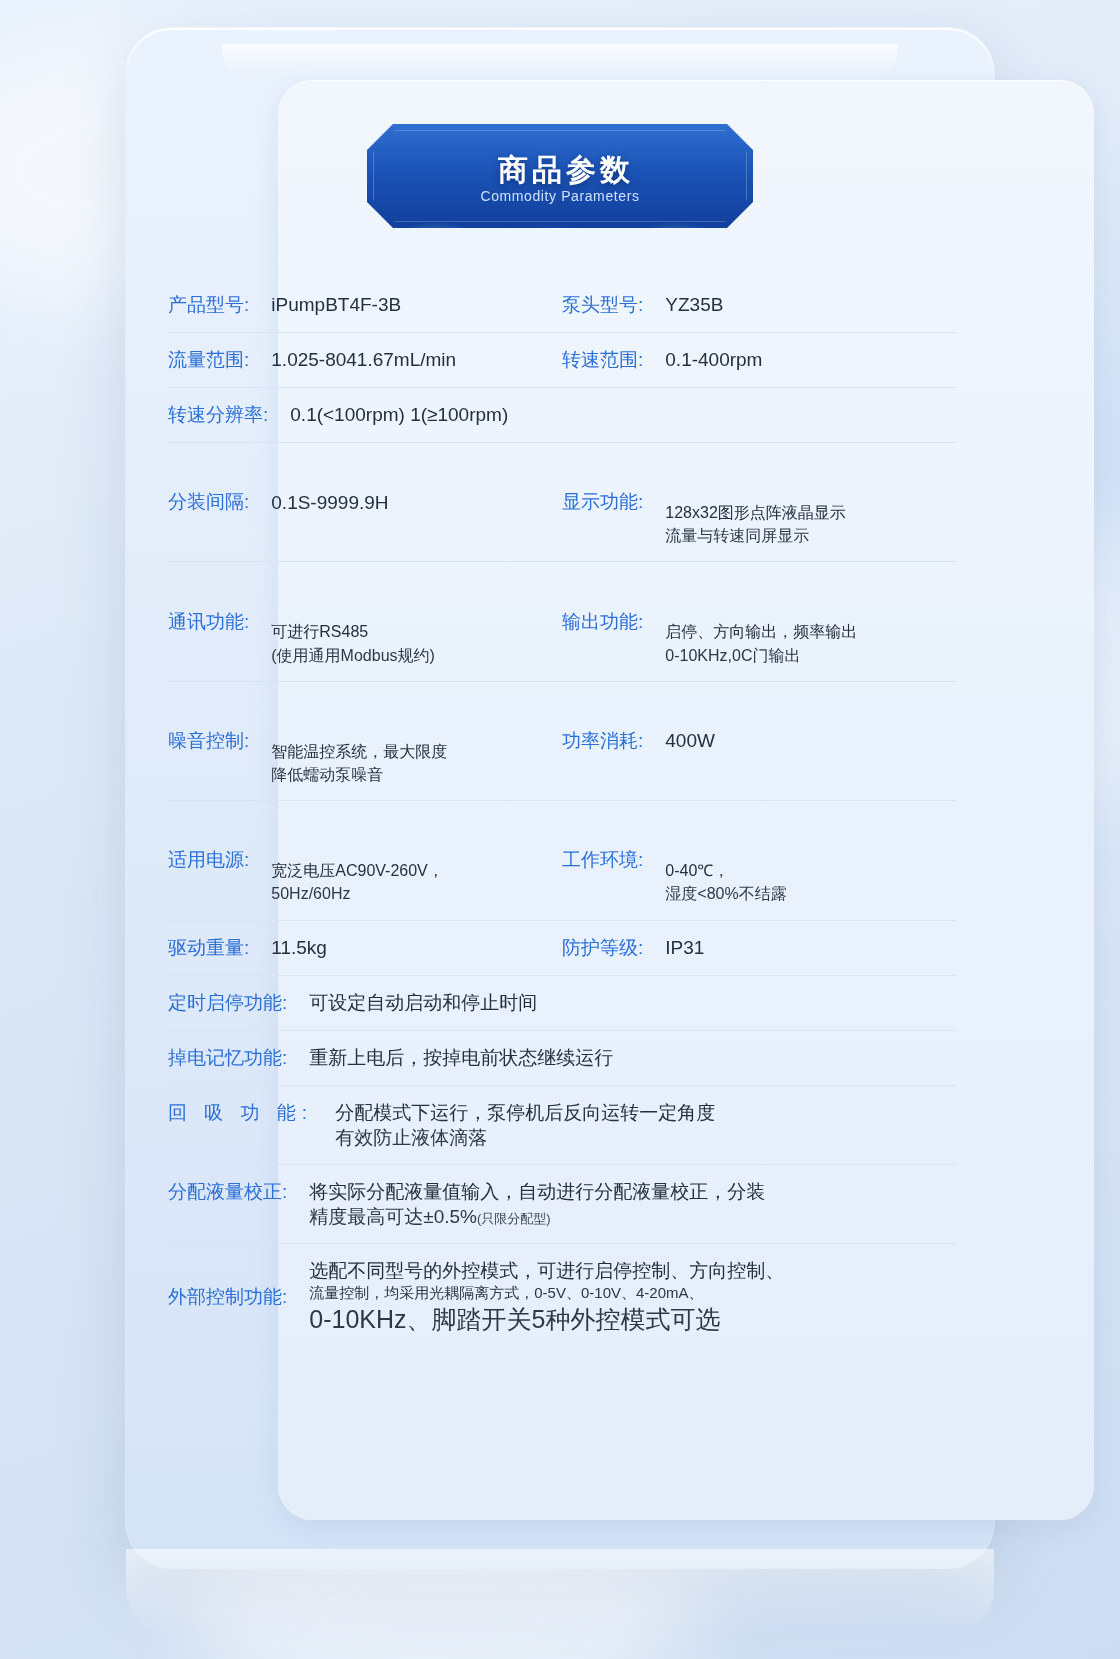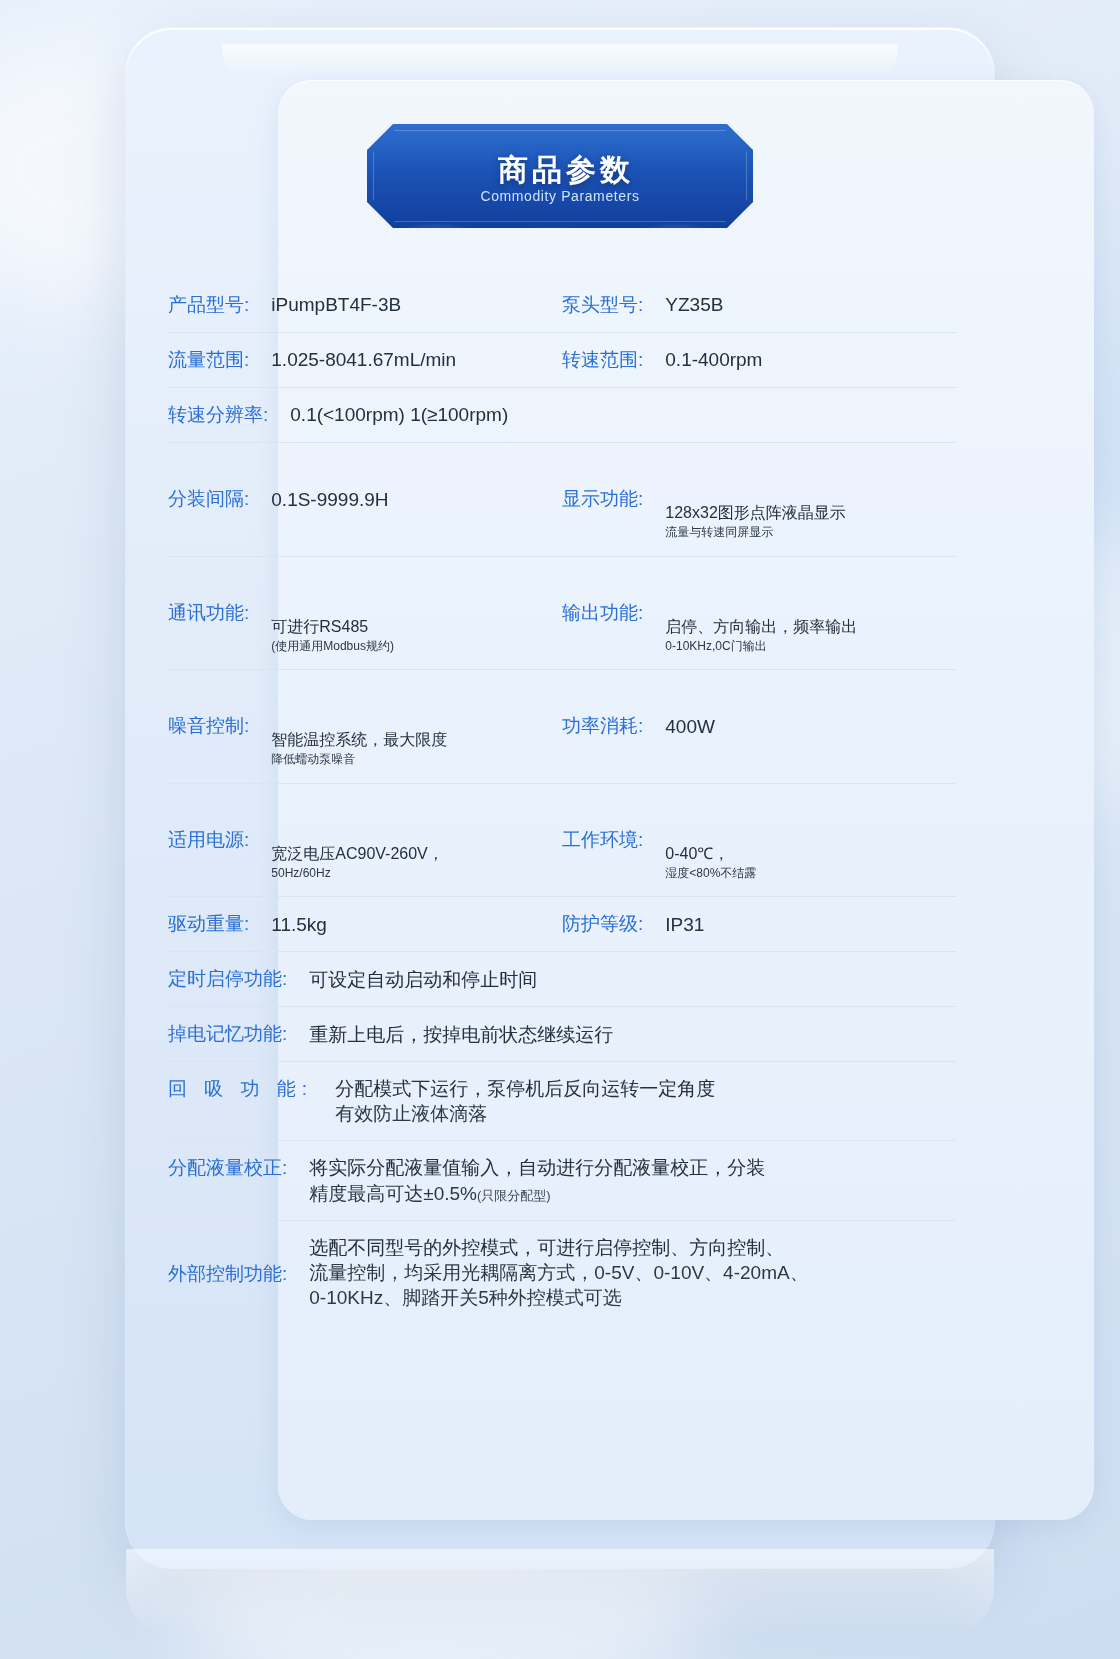--- a/index.html
+++ b/index.html
@@ -150,21 +150,21 @@
     flex: none;
     padding-right: 22px;
   }
   .val {
     color: #23303f;
     font-size: 19px;
     line-height: 1.32;
   }
   .val.sm { font-size: 16px; line-height: 1.45; margin-top: 44px; }
   .val .note { font-size: 13px; color: #3b4858; }
-  .val .sub { font-size: 12px; color: #2b3847; display:block; }
+  .val .sub { font-size: 16px; color: #2b3847; display:block; }
   .cell.top { align-items: flex-start; }
   .lbl.spread { letter-spacing: 6px; }
 
   
   .reflect {
     position: absolute;
     left: 126px;
     bottom: 24px;
     width: 868px;
     height: 86px;
@@ -329,22 +329,22 @@
           <span class="sub" style="font-size:19px"><span>精度最高可达±0.5%</span><span class="note">(只限分配型)</span></span>
         </span>
       </div>
     </div>
 
     <div class="row">
       <div class="cell full top">
         <span class="lbl" style="padding-top:26px">外部控制功能:</span>
         <span class="val">
           <span>选配不同型号的外控模式，可进行启停控制、方向控制、</span>
-          <span class="sub" style="font-size:19px">流量控制，均采用光耦隔离方式，0-5V、0-10V、4-20mA、</span>
-          <span class="sub" style="font-size:19px">0-10KHz、脚踏开关5种外控模式可选</span>
+          <span class="sub" style="font-size:15px">流量控制，均采用光耦隔离方式，0-5V、0-10V、4-20mA、</span>
+          <span class="sub" style="font-size:25px">0-10KHz、脚踏开关5种外控模式可选</span>
         </span>
       </div>
     </div>
 
   </div>
 
   <div class="reflect"></div>
 </div>
 
 </body></html>

